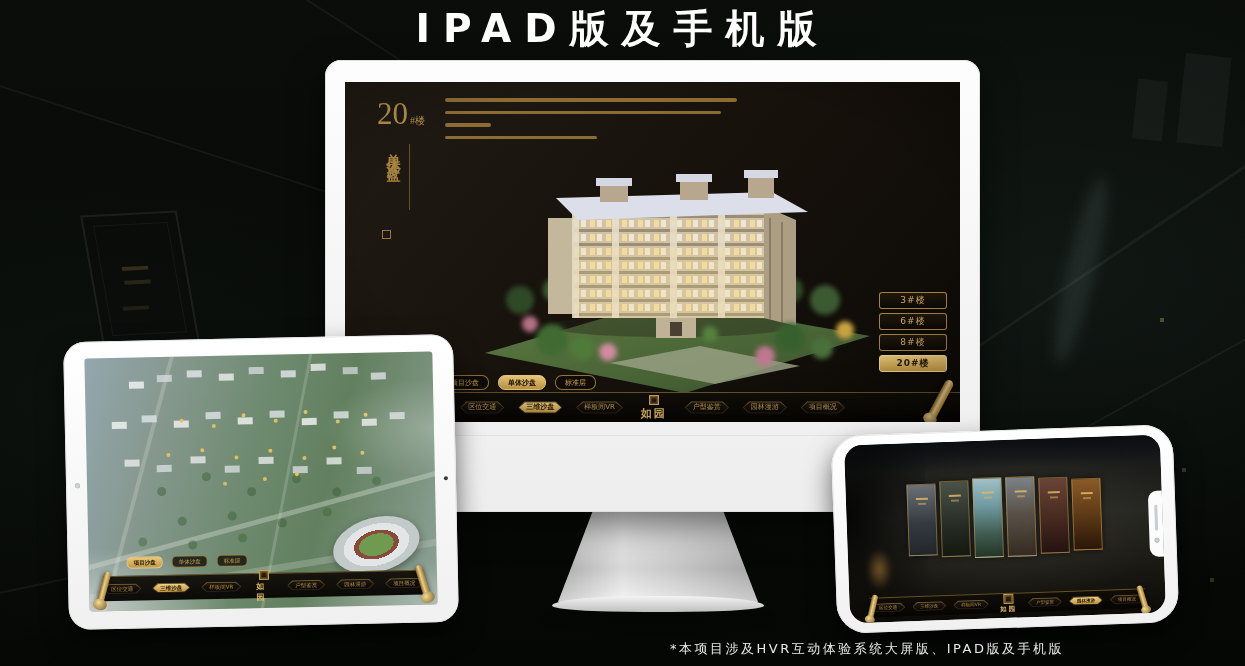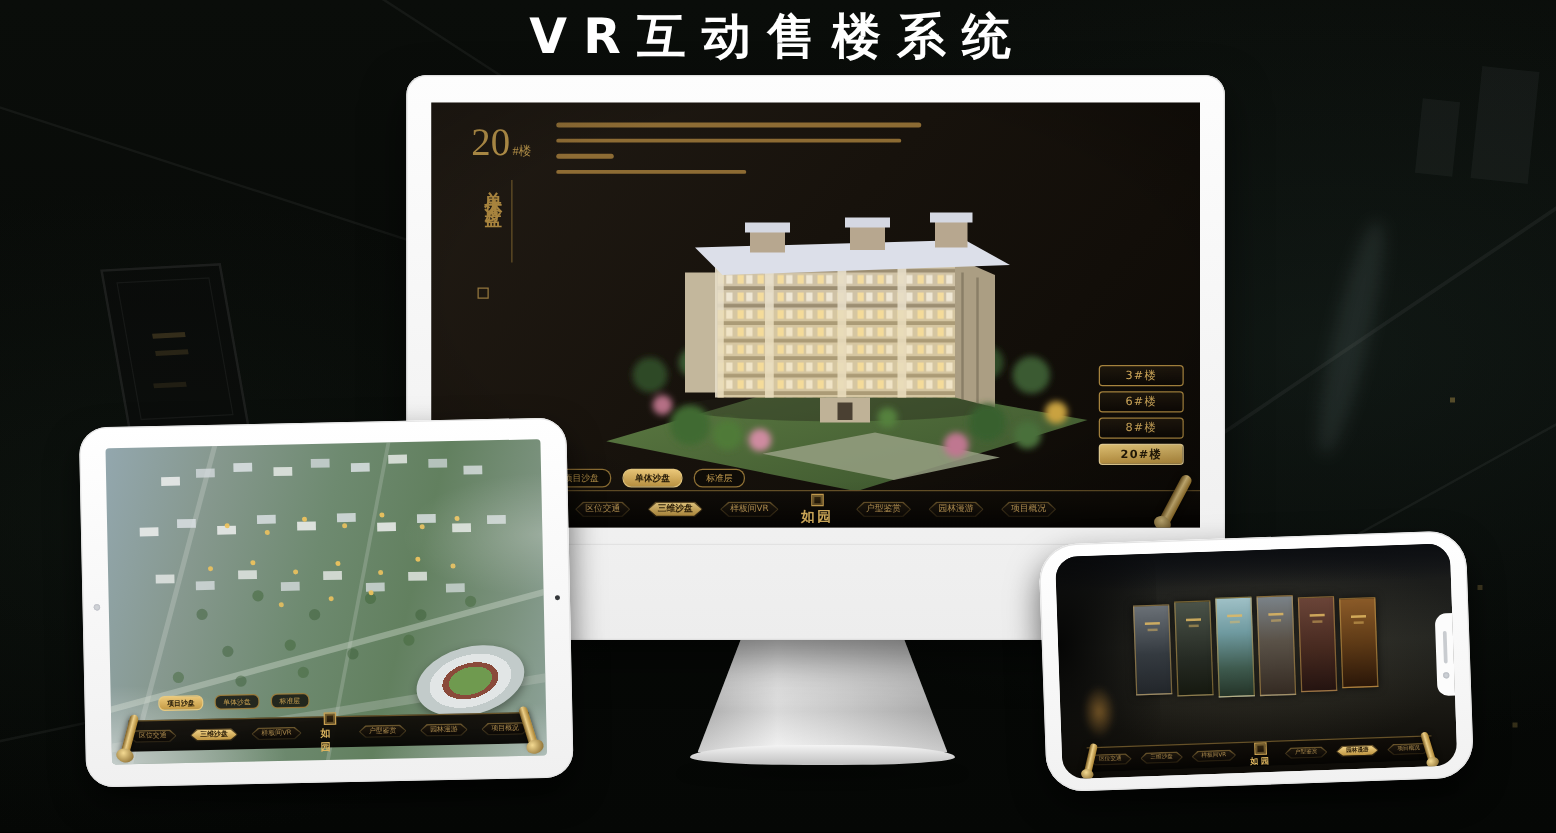--- a/index.html
+++ b/index.html
@@ -201,21 +201,21 @@
   <div class="bg-line bg-l4"></div>
   <div class="bg-line bg-l5"></div>
   <div class="bg-river"></div>
   <div class="bg-frame">
     <div class="bg-frame-mark"></div>
   </div>
   <div class="bg-block bg-b1"></div>
   <div class="bg-block bg-b2"></div>
   <div class="bg-gold-specks"></div>
 
-  <div class="page-title">VR互动售楼系统</div>
+  <div class="page-title">IPAD版及手机版</div>
 
   <div class="monitor-shadow"></div>
   <div class="monitor-neck"></div>
   <div class="monitor-base"></div>
   <div class="monitor">
     <div class="monitor-body">
       <div class="m-chin-line"></div>
       <div class="m-screen">
 
         <div class="b20">
@@ -389,14 +389,15 @@
         <div class="scroll scroll-pl"></div>
         <div class="scroll scroll-pr"></div>
       </div>
       <div class="p-notch">
         <div class="p-speaker"></div>
         <div class="p-cam"></div>
       </div>
     </div>
   </div>
 
+  <div class="footnote">*本项目涉及HVR互动体验系统大屏版、IPAD版及手机版</div>
 
 </div>
 
 </body></html>

